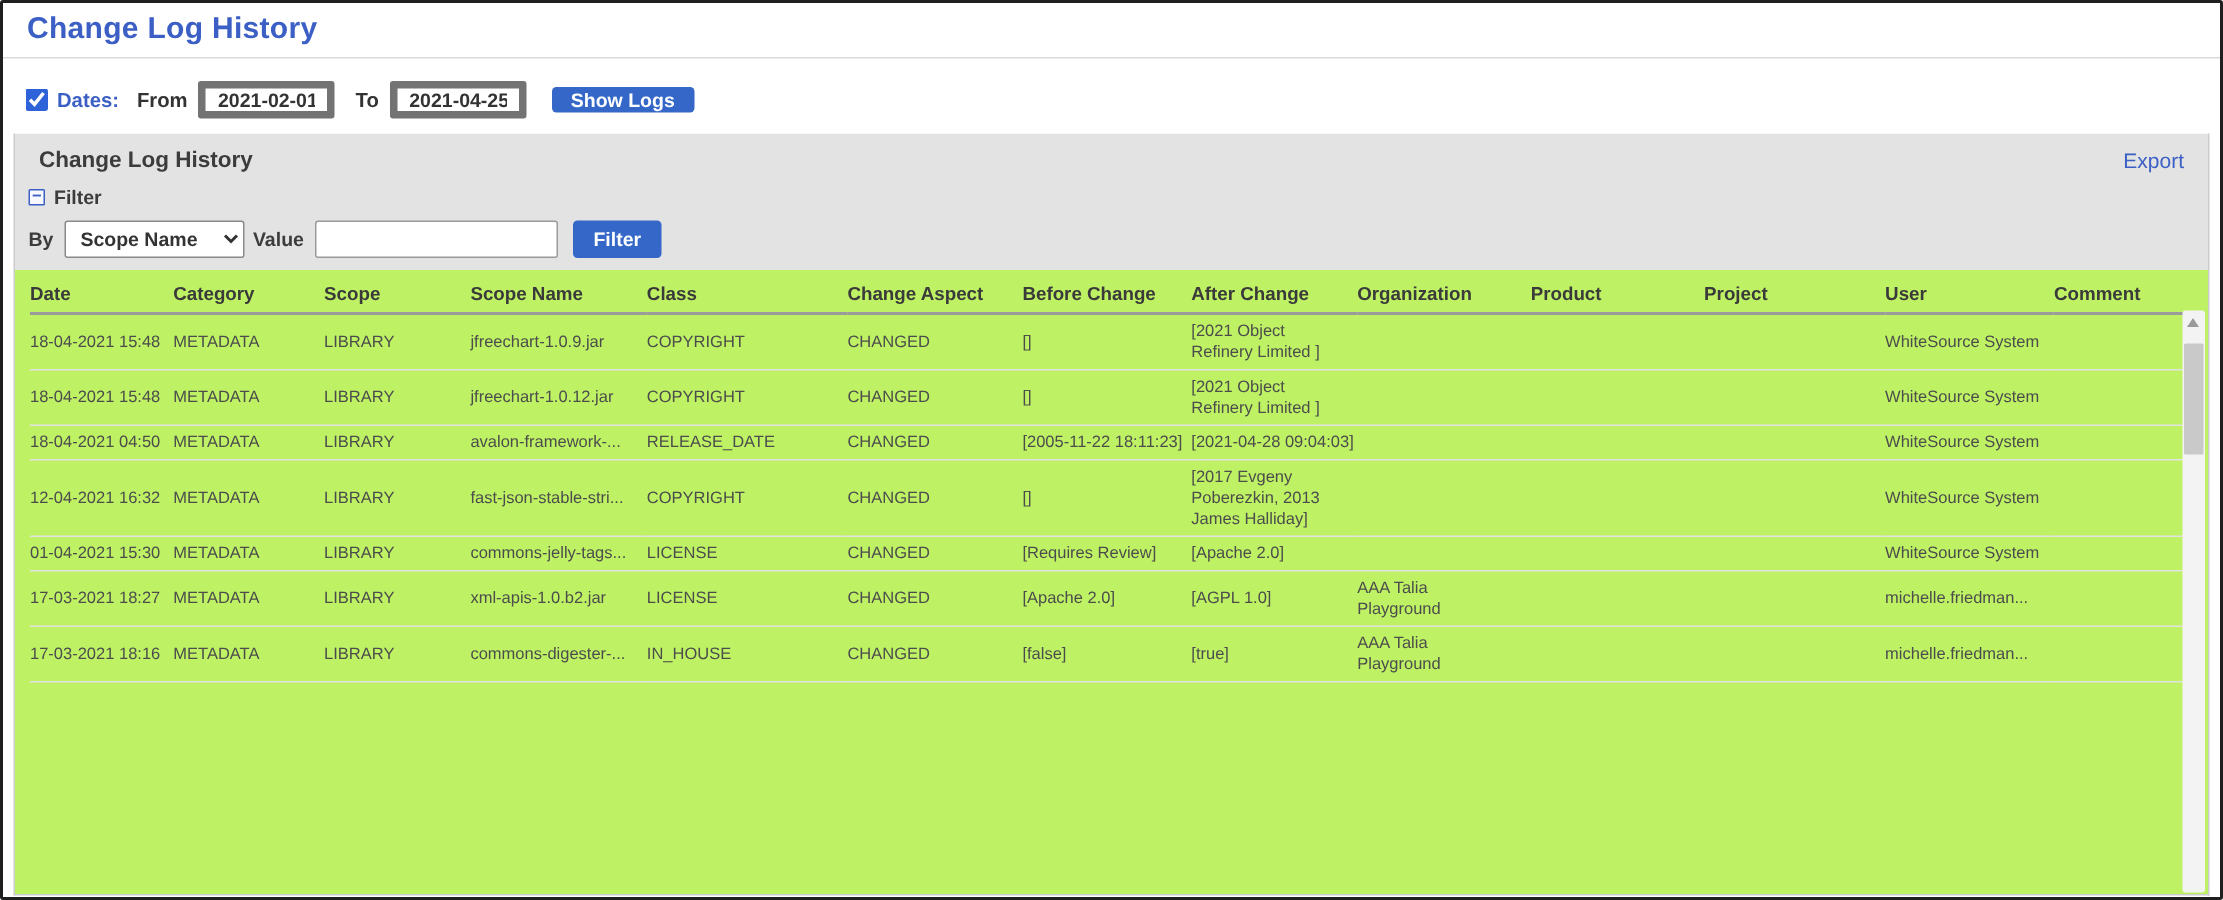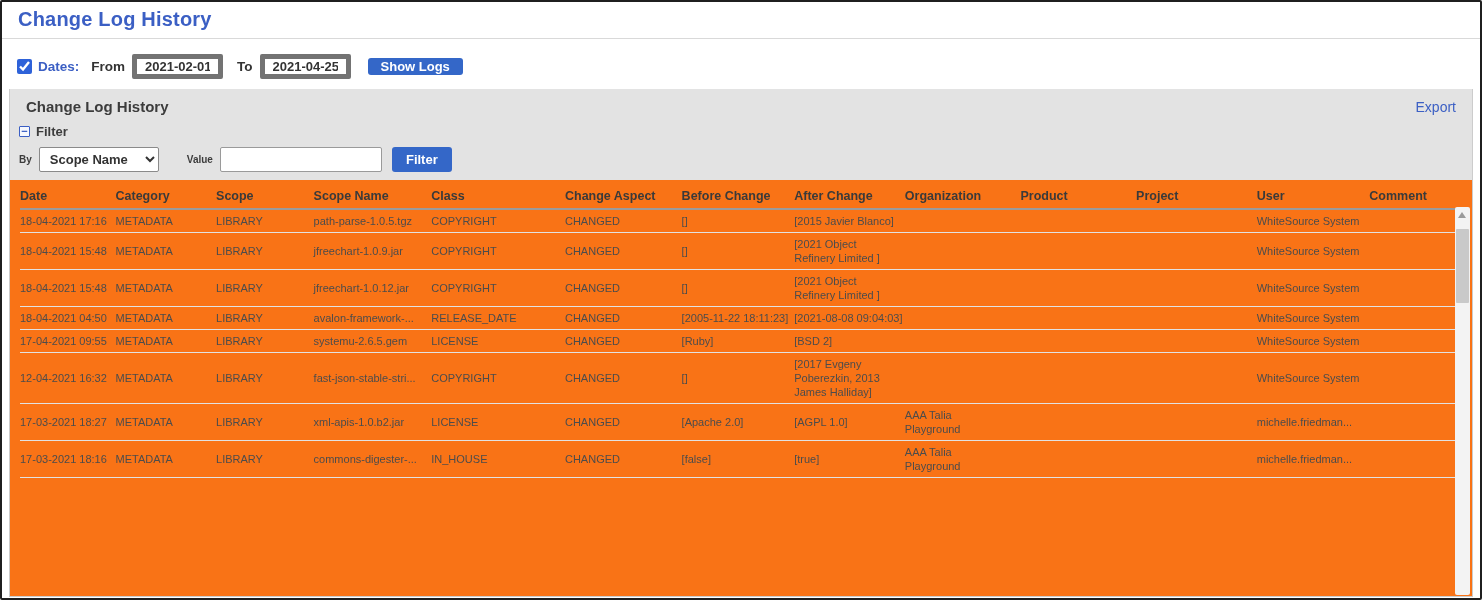--- a/index.html
+++ b/index.html
@@ -146,53 +146,53 @@
     font-size:13px;
     font-weight:bold;
     color:var(--text-dark);
   }
   .filter-controls-row{
     display:flex;
     align-items:center;
     margin-top:8px;
   }
   .by-label,.value-label{
-    font-size:10px;
+    font-size:13px;
     font-weight:bold;
     color:var(--text-dark);
   }
   .by-select{
     margin-left:7px;
     width:120px;height:25px;
     border:1px solid #8a8a8a;
     border-radius:2px;
     background:#fff;
     font-family:"Liberation Sans",sans-serif;
     font-size:13px;
     font-weight:bold;
     color:#333;
     padding:0 2px 0 6px;
   }
-  .value-label{margin-left:28px;}
+  .value-label{margin-left:6px;}
   .value-input{
     margin-left:7px;
     width:162px;height:25px;
     border:1px solid #9a9a9a;
     border-radius:2px;
     font-family:"Liberation Sans",sans-serif;
     font-size:13px;
     padding:0 6px;
   }
   .filter-btn{margin-left:10px;padding:5px 14px;}
   
   .table-area{
     position:relative;
     flex:1;
     overflow:hidden;
-    background:#f97316;
+    background:#bef264;
     padding:4px 0 0 10px;
   }
   table{
     border-collapse:collapse;
     table-layout:fixed;
     width:1448px;
   }
   th{
     text-align:left;
     font-size:12.5px;
@@ -309,35 +309,20 @@
             <th data-name="column-header-after_change">After Change</th>
             <th data-name="column-header-organization">Organization</th>
             <th data-name="column-header-product">Product</th>
             <th data-name="column-header-project">Project</th>
             <th data-name="column-header-user">User</th>
             <th data-name="column-header-comment">Comment</th>
           </tr>
       </thead>
       <tbody data-name="table-body">
           <tr data-name="table-row">
-            <td data-name="cell-date">18-04-2021 17:16</td>
-            <td data-name="cell-category">METADATA</td>
-            <td data-name="cell-scope">LIBRARY</td>
-            <td data-name="cell-scope_name">path-parse-1.0.5.tgz</td>
-            <td data-name="cell-class">COPYRIGHT</td>
-            <td data-name="cell-change_aspect">CHANGED</td>
-            <td data-name="cell-before_change">[]</td>
-            <td data-name="cell-after_change">[2015 Javier Blanco]</td>
-            <td data-name="cell-organization"></td>
-            <td data-name="cell-product"></td>
-            <td data-name="cell-project"></td>
-            <td data-name="cell-user">WhiteSource System</td>
-            <td data-name="cell-comment"></td>
-          </tr>
-          <tr data-name="table-row">
             <td data-name="cell-date">18-04-2021 15:48</td>
             <td data-name="cell-category">METADATA</td>
             <td data-name="cell-scope">LIBRARY</td>
             <td data-name="cell-scope_name">jfreechart-1.0.9.jar</td>
             <td data-name="cell-class">COPYRIGHT</td>
             <td data-name="cell-change_aspect">CHANGED</td>
             <td data-name="cell-before_change">[]</td>
             <td data-name="cell-after_change">[2021 Object
 Refinery Limited ]</td>
             <td data-name="cell-organization"></td>
@@ -363,53 +348,53 @@
             <td data-name="cell-comment"></td>
           </tr>
           <tr data-name="table-row">
             <td data-name="cell-date">18-04-2021 04:50</td>
             <td data-name="cell-category">METADATA</td>
             <td data-name="cell-scope">LIBRARY</td>
             <td data-name="cell-scope_name">avalon-framework-...</td>
             <td data-name="cell-class">RELEASE_DATE</td>
             <td data-name="cell-change_aspect">CHANGED</td>
             <td data-name="cell-before_change">[2005-11-22 18:11:23]</td>
-            <td data-name="cell-after_change">[2021-08-08 09:04:03]</td>
-            <td data-name="cell-organization"></td>
-            <td data-name="cell-product"></td>
-            <td data-name="cell-project"></td>
-            <td data-name="cell-user">WhiteSource System</td>
-            <td data-name="cell-comment"></td>
-          </tr>
-          <tr data-name="table-row">
-            <td data-name="cell-date">17-04-2021 09:55</td>
-            <td data-name="cell-category">METADATA</td>
-            <td data-name="cell-scope">LIBRARY</td>
-            <td data-name="cell-scope_name">systemu-2.6.5.gem</td>
-            <td data-name="cell-class">LICENSE</td>
-            <td data-name="cell-change_aspect">CHANGED</td>
-            <td data-name="cell-before_change">[Ruby]</td>
-            <td data-name="cell-after_change">[BSD 2]</td>
+            <td data-name="cell-after_change">[2021-04-28 09:04:03]</td>
             <td data-name="cell-organization"></td>
             <td data-name="cell-product"></td>
             <td data-name="cell-project"></td>
             <td data-name="cell-user">WhiteSource System</td>
             <td data-name="cell-comment"></td>
           </tr>
           <tr data-name="table-row">
             <td data-name="cell-date">12-04-2021 16:32</td>
             <td data-name="cell-category">METADATA</td>
             <td data-name="cell-scope">LIBRARY</td>
             <td data-name="cell-scope_name">fast-json-stable-stri...</td>
             <td data-name="cell-class">COPYRIGHT</td>
             <td data-name="cell-change_aspect">CHANGED</td>
             <td data-name="cell-before_change">[]</td>
             <td data-name="cell-after_change">[2017 Evgeny
 Poberezkin, 2013
 James Halliday]</td>
+            <td data-name="cell-organization"></td>
+            <td data-name="cell-product"></td>
+            <td data-name="cell-project"></td>
+            <td data-name="cell-user">WhiteSource System</td>
+            <td data-name="cell-comment"></td>
+          </tr>
+          <tr data-name="table-row">
+            <td data-name="cell-date">01-04-2021 15:30</td>
+            <td data-name="cell-category">METADATA</td>
+            <td data-name="cell-scope">LIBRARY</td>
+            <td data-name="cell-scope_name">commons-jelly-tags...</td>
+            <td data-name="cell-class">LICENSE</td>
+            <td data-name="cell-change_aspect">CHANGED</td>
+            <td data-name="cell-before_change">[Requires Review]</td>
+            <td data-name="cell-after_change">[Apache 2.0]</td>
             <td data-name="cell-organization"></td>
             <td data-name="cell-product"></td>
             <td data-name="cell-project"></td>
             <td data-name="cell-user">WhiteSource System</td>
             <td data-name="cell-comment"></td>
           </tr>
           <tr data-name="table-row">
             <td data-name="cell-date">17-03-2021 18:27</td>
             <td data-name="cell-category">METADATA</td>
             <td data-name="cell-scope">LIBRARY</td>

